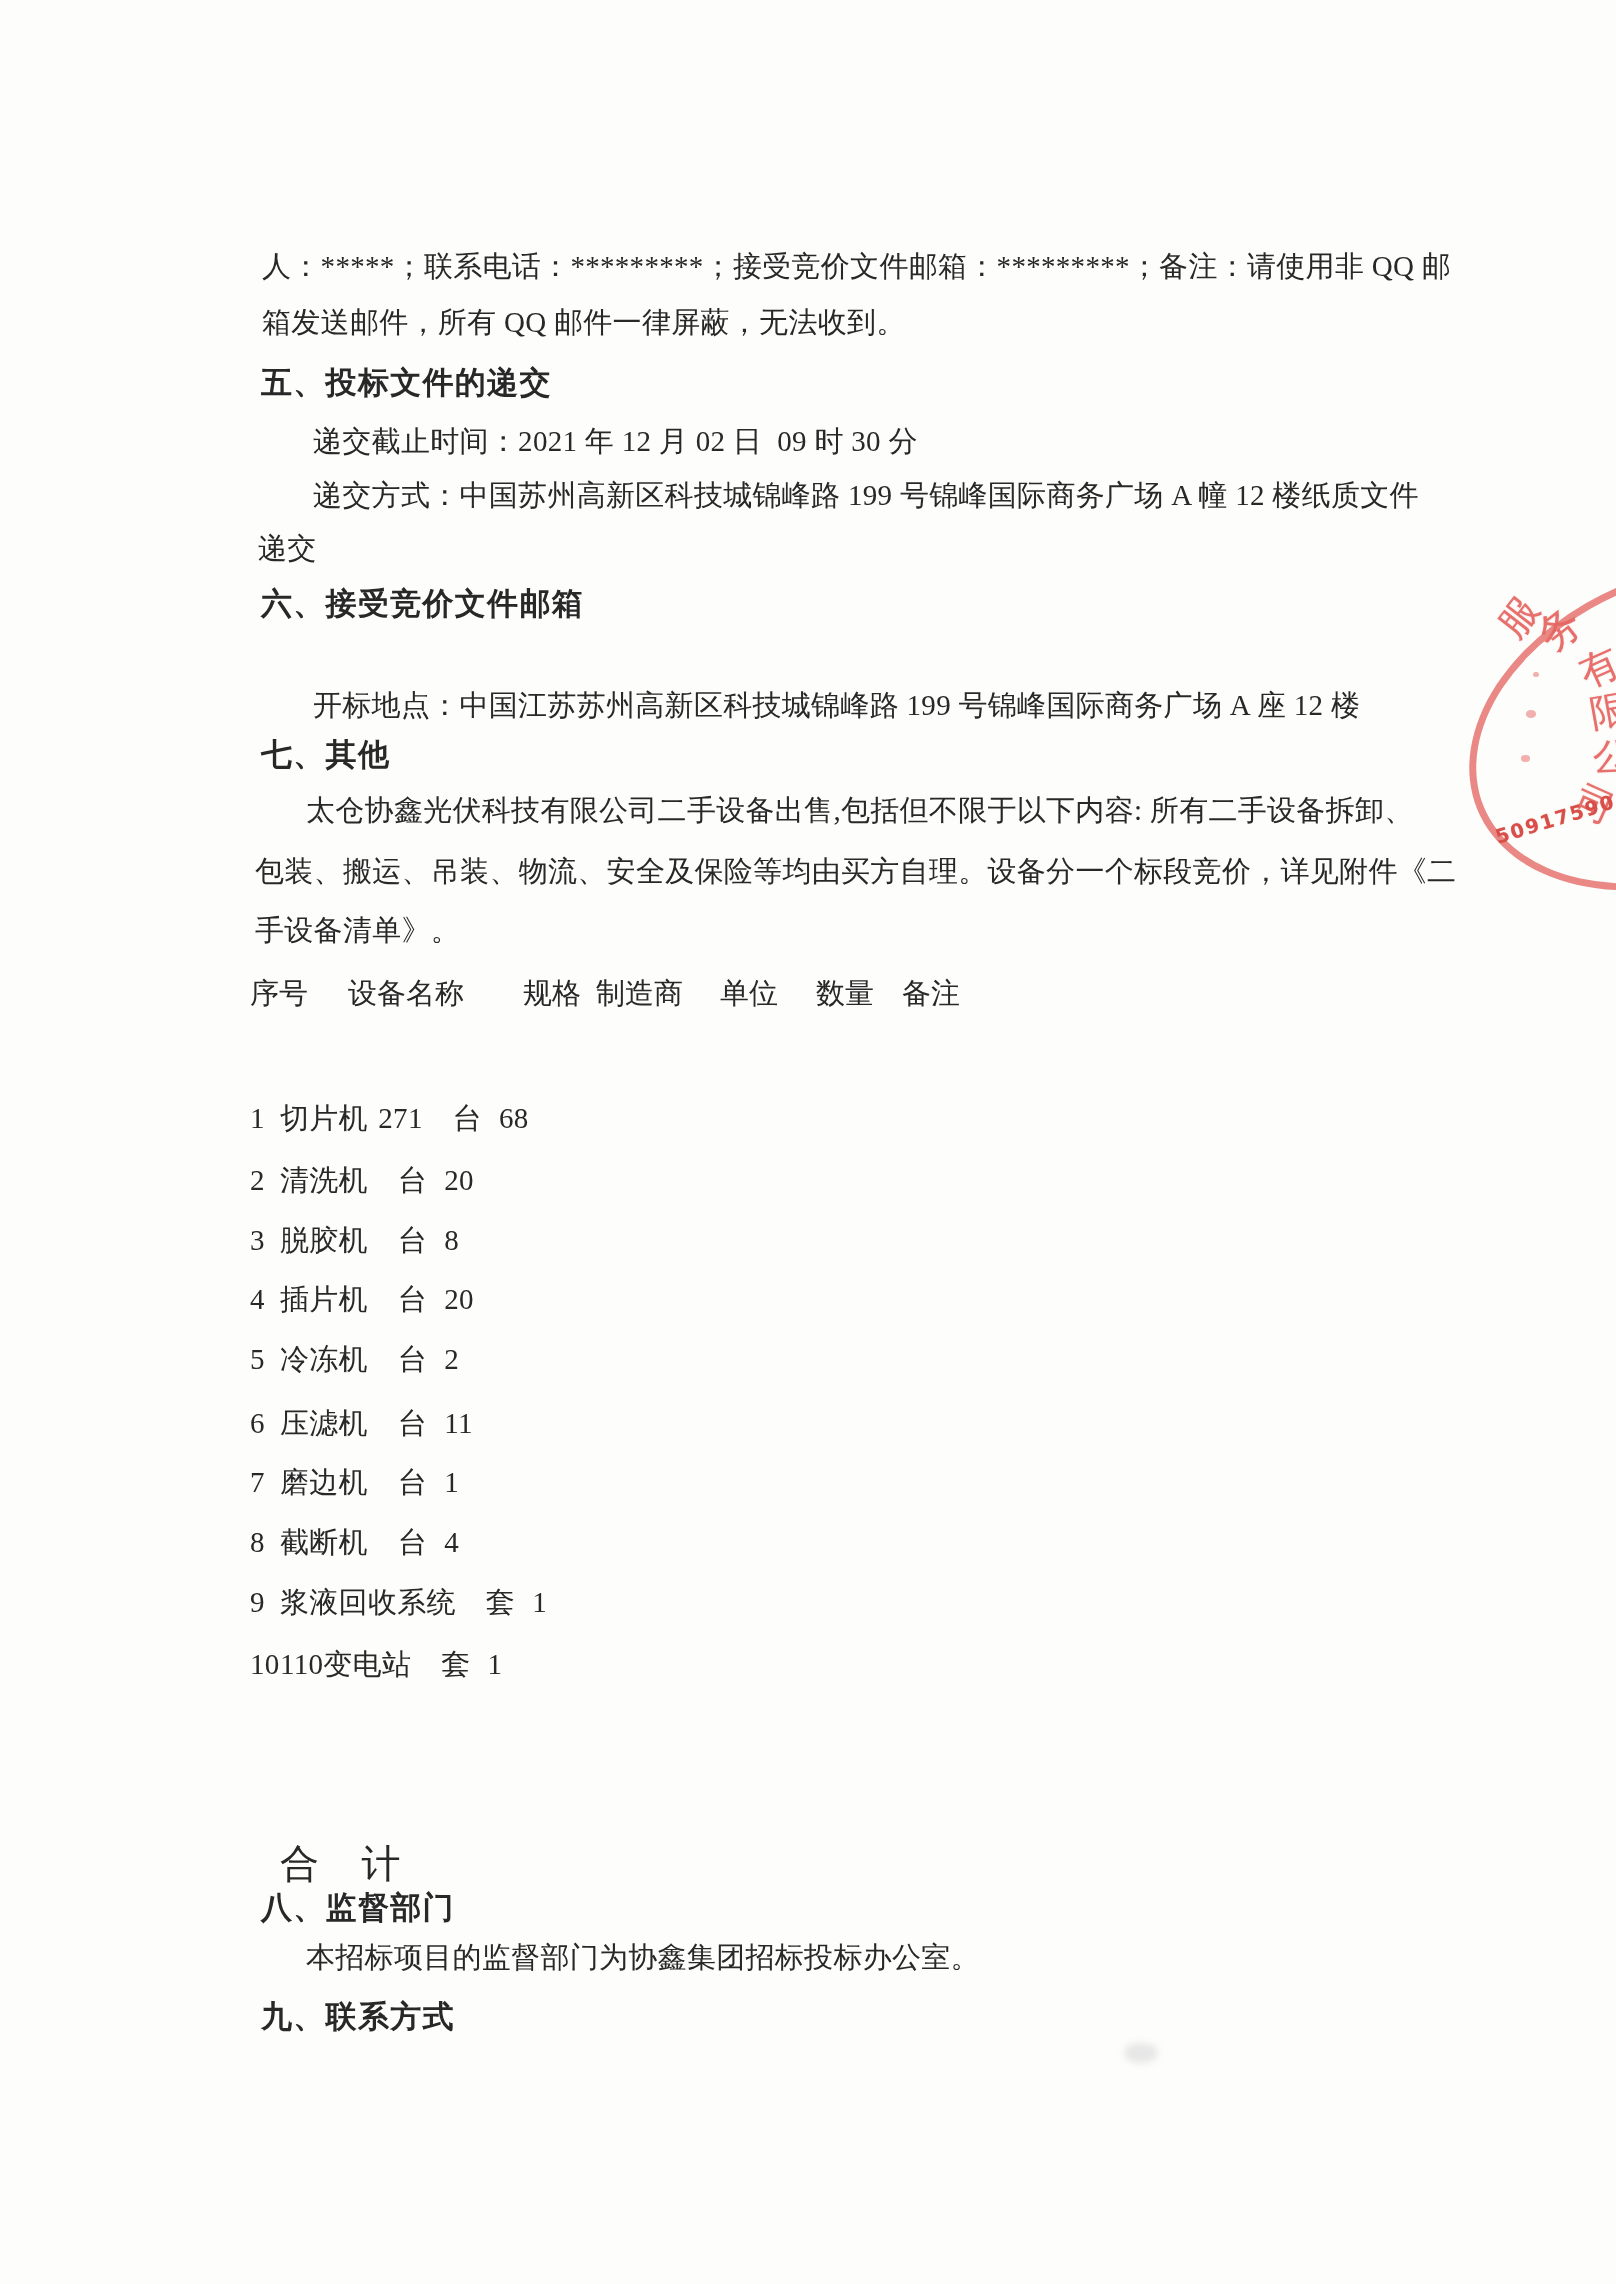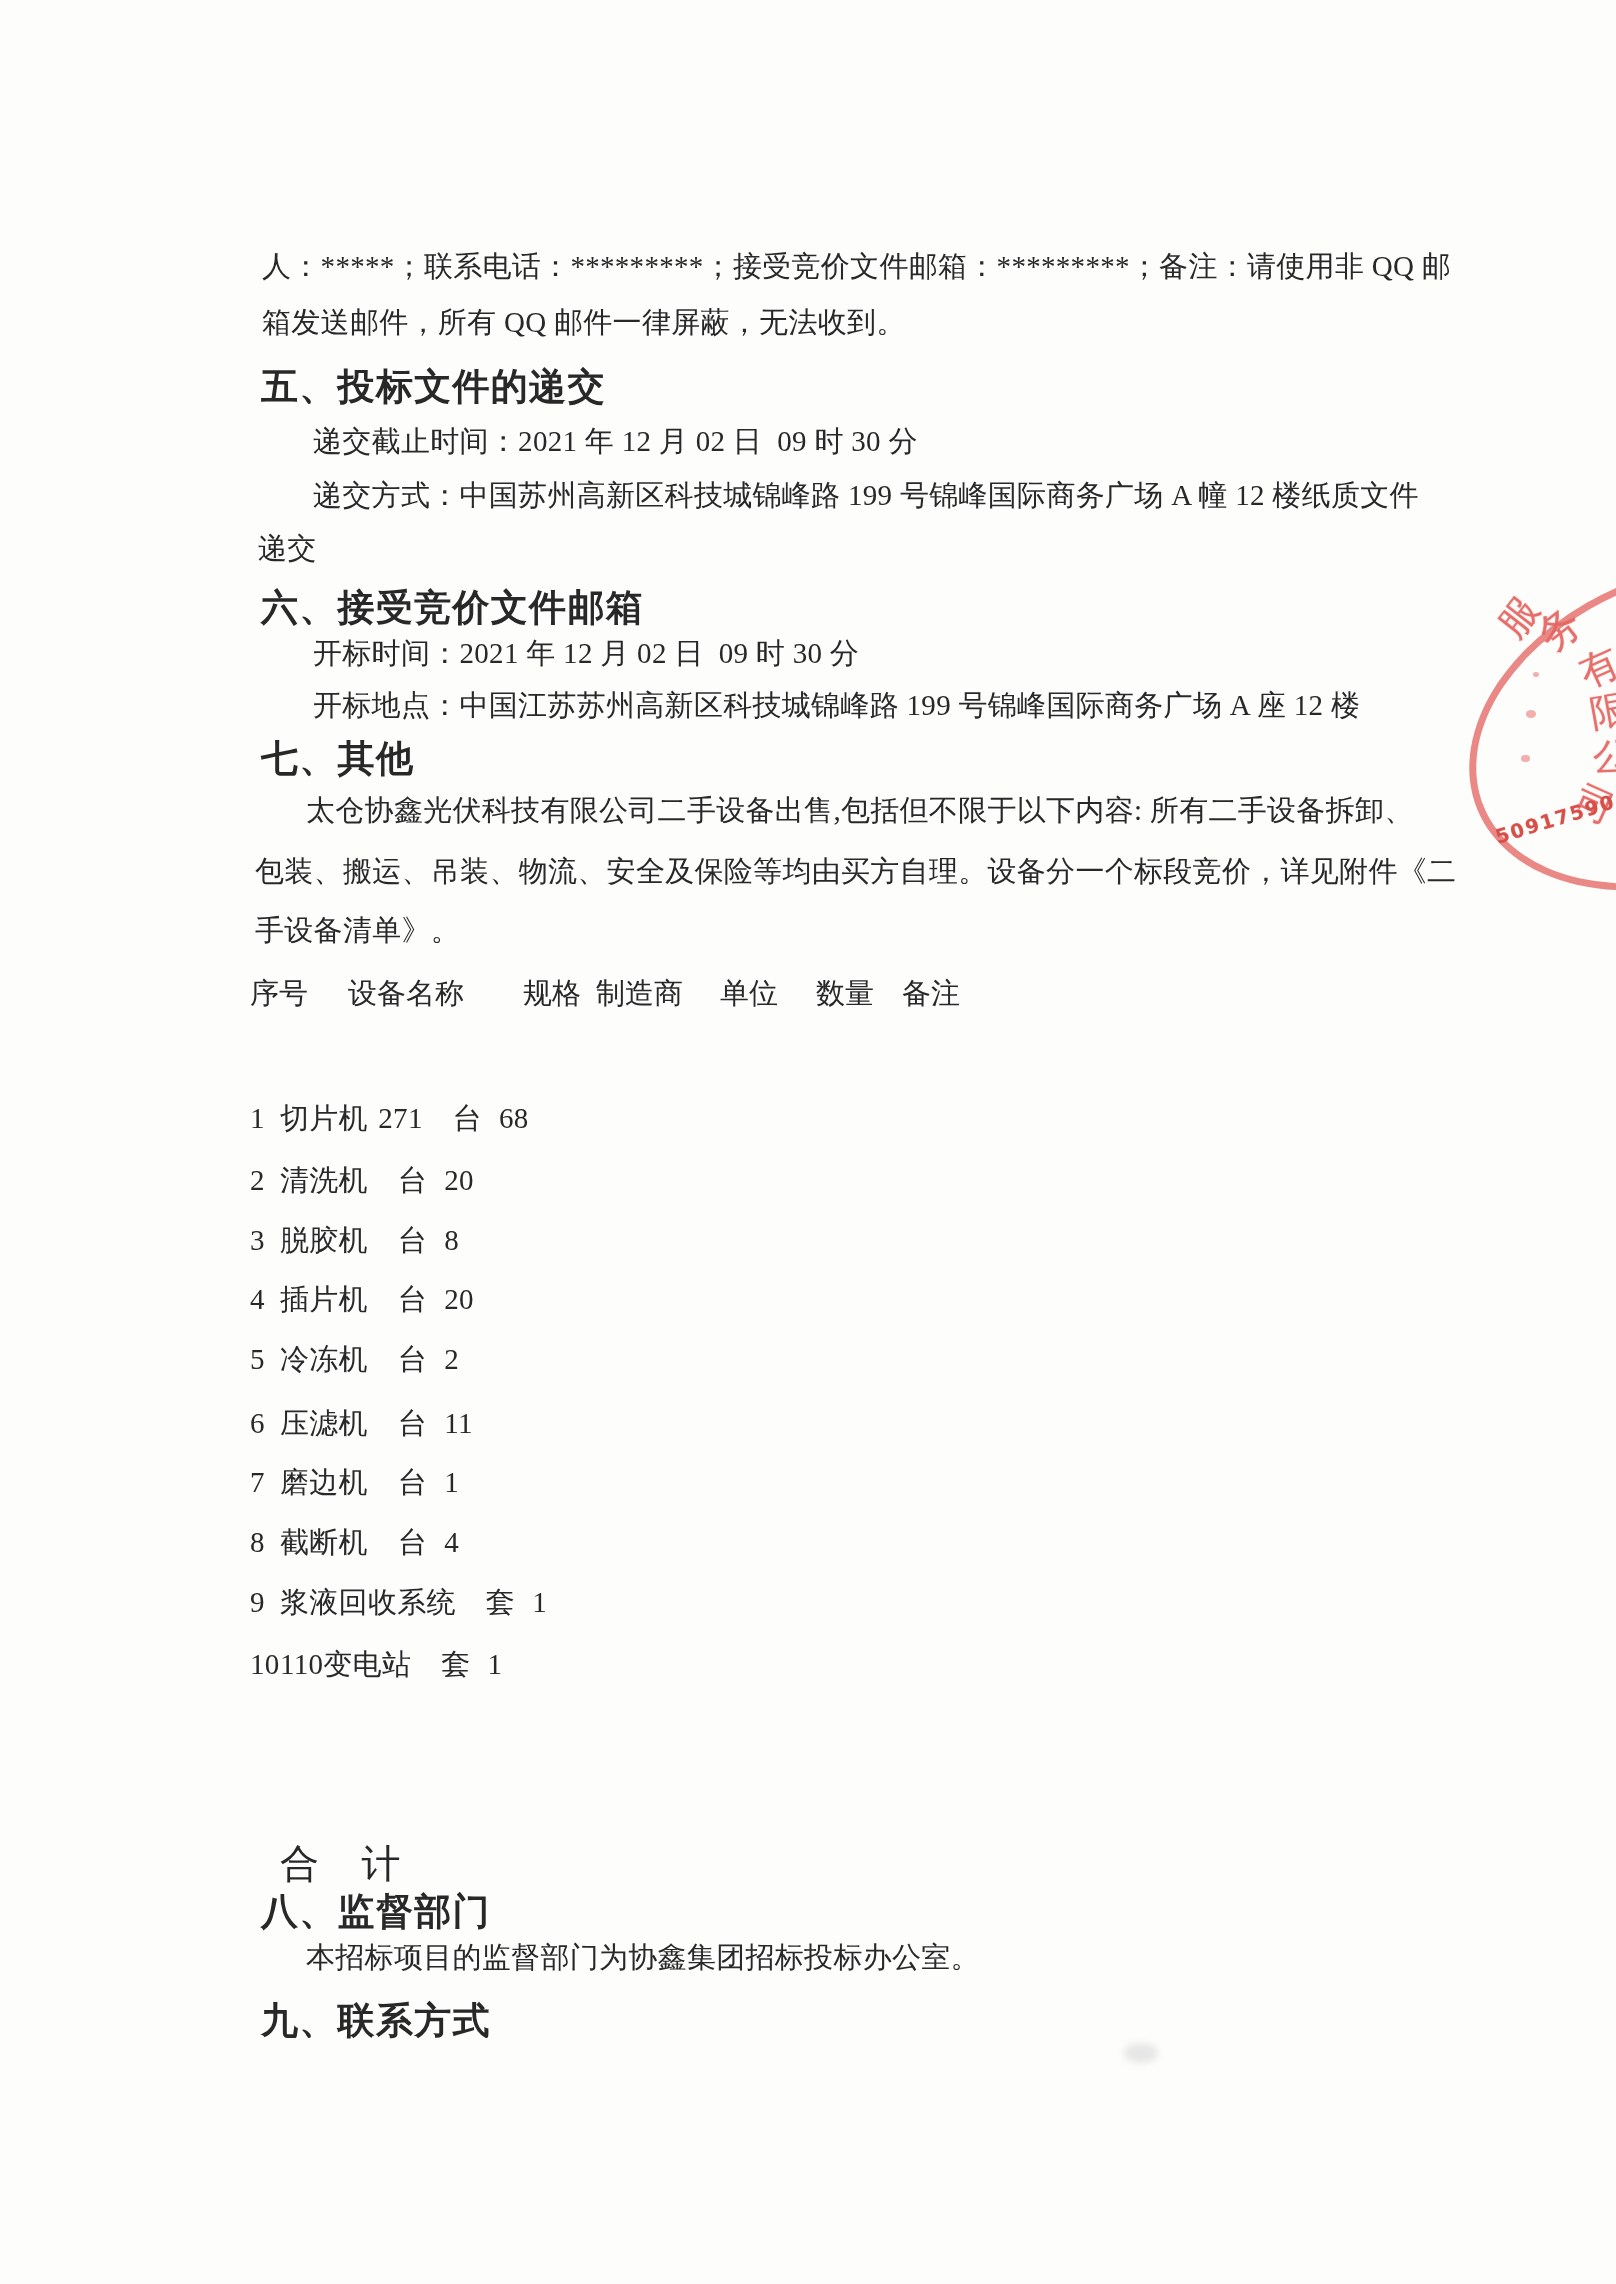--- a/index.html
+++ b/index.html
@@ -15,21 +15,21 @@
   }
   .ln {
     position:absolute;
     font-size:29px;
     line-height:1.15;
     letter-spacing:0.3px;
     white-space:pre;
   }
   .hd {
     position:absolute;
-    font-size:37px;
+    font-size:31px;
     font-weight:bold;
     letter-spacing:1.3px;
     white-space:pre;
   }
   
   .thead { position:absolute; left:0; top:974px; width:100%; height:39px; font-size:29px; }
   .thead span { position:absolute; white-space:pre; }
   .th0 { left:250px; }  .th1 { left:348px; }  .th2 { left:499px;margin-left:24px; }
   .th3 { left:596px; }  .th4 { left:720px; } .th5 { left:816px; }
   .th6 { left:902px; }
@@ -93,21 +93,20 @@
 
   <div class="ln" style="left:262px; top:250px;">人：*****；联系电话：*********；接受竞价文件邮箱：*********；备注：请使用非 QQ 邮</div>
   <div class="ln" style="left:262px; top:306px;">箱发送邮件，所有 QQ 邮件一律屏蔽，无法收到。</div>
 
   <div class="hd" style="left:261px; top:362px;">五、投标文件的递交</div>
   <div class="ln" style="left:313px; top:425px;">递交截止时间：2021 年 12 月 02 日  09 时 30 分</div>
   <div class="ln" style="left:313px; top:479px;">递交方式：中国苏州高新区科技城锦峰路 199 号锦峰国际商务广场 A 幢 12 楼纸质文件</div>
   <div class="ln" style="left:258px; top:532px;">递交</div>
 
   <div class="hd" style="left:261px; top:583px;">六、接受竞价文件邮箱</div>
-  <div class="ln" style="left:313px; top:637px;">开标时间：2021 年 12 月 02 日  09 时 30 分</div>
   <div class="ln" style="left:313px; top:689px;">开标地点：中国江苏苏州高新区科技城锦峰路 199 号锦峰国际商务广场 A 座 12 楼</div>
 
   <div class="hd" style="left:261px; top:734px;">七、其他</div>
   <div class="ln" style="left:255px; top:855px;">包装、搬运、吊装、物流、安全及保险等均由买方自理。设备分一个标段竞价，详见附件《二</div>
   <div class="ln" style="left:306px; top:794px;">太仓协鑫光伏科技有限公司二手设备出售,包括但不限于以下内容: 所有二手设备拆卸、</div>
   <div class="ln" style="left:255px; top:914px;">手设备清单》。</div>
 
   <div class="thead">
     <span class="th0">序号</span>
     <span class="th1">设备名称</span>

